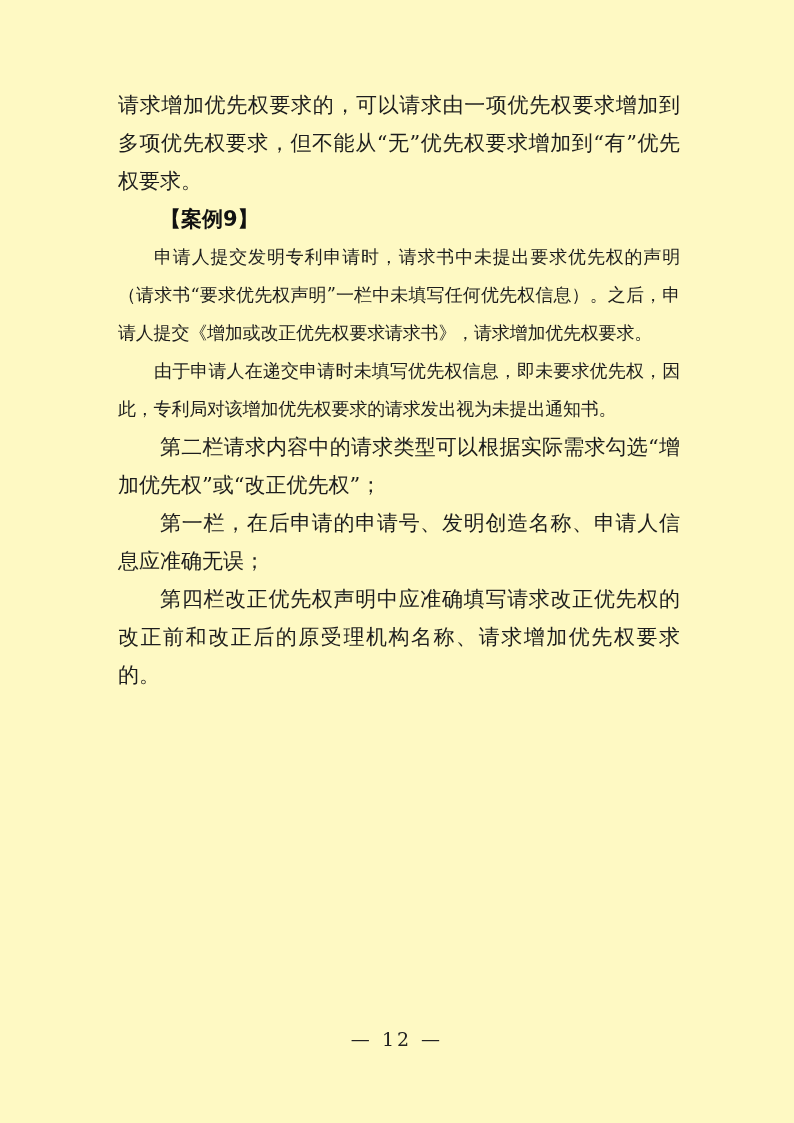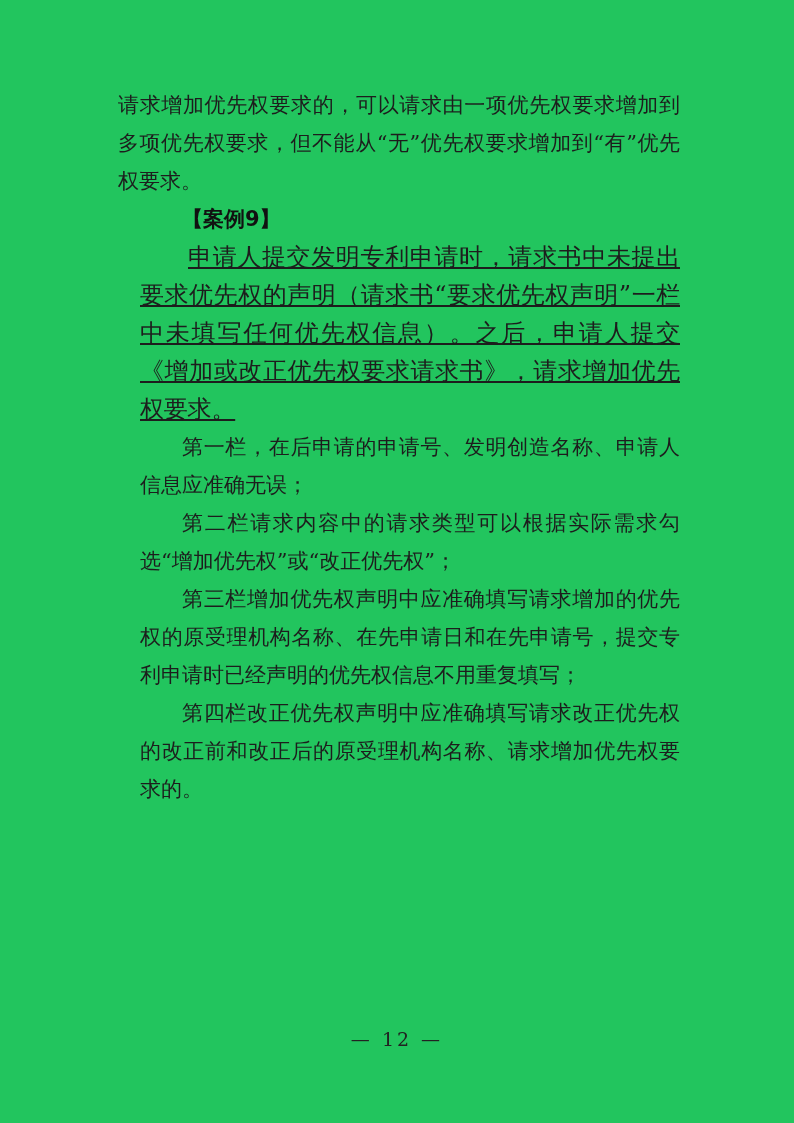--- a/index.html
+++ b/index.html
@@ -4,54 +4,52 @@
 <style>
   html, body {
     margin: 0;
     padding: 0;
     background: #ffffff;
   }
   .page {
     position: relative;
     width: 794px;
     height: 1123px;
-    background: #22c55e;
+    background: #fef9c3;
     font-family: "DejaVu Serif", "Liberation Serif", serif;
     color: #1d1d1d;
     overflow: hidden;
   }
   .content {
     position: absolute;
     left: 118px;
     top: 86px;
     width: 562px;
   }
   .para {
     margin: 0;
     font-size: 21px;
     line-height: 38px;
     text-align: justify;
     text-justify: inter-character;
     word-break: break-all;
   }
   .para.indent {
     text-indent: 2em;
-    margin-left: 22px;
   }
   .para.heading {
     font-weight: bold;
     text-indent: 2em;
     text-align: left;
     font-family: "DejaVu Sans", "Liberation Sans", sans-serif;
     color: #111111;
   }
   .para.compact {
-    font-size: 24px;
+    font-size: 18px;
     letter-spacing: -0.2px;
-    text-decoration: underline;
   }
   .footer {
     position: absolute;
     left: 0;
     right: 0;
     top: 1024px;
     text-align: center;
     font-size: 19px;
     line-height: 30px;
     color: #222222;
@@ -60,19 +58,19 @@
   }
 </style>
 </head>
 <body>
 
 <div class="page">
   <div class="content">
       <p class="para body">请求增加优先权要求的，可以请求由一项优先权要求增加到多项优先权要求，但不能从“无”优先权要求增加到“有”优先权要求。</p>
       <p class="para heading indent">【案例9】</p>
       <p class="para body indent compact">申请人提交发明专利申请时，请求书中未提出要求优先权的声明（请求书“要求优先权声明”一栏中未填写任何优先权信息）。之后，申请人提交《增加或改正优先权要求请求书》，请求增加优先权要求。</p>
+      <p class="para body indent compact">由于申请人在递交申请时未填写优先权信息，即未要求优先权，因此，专利局对该增加优先权要求的请求发出视为未提出通知书。</p>
+      <p class="para body indent">第二栏请求内容中的请求类型可以根据实际需求勾选“增加优先权”或“改正优先权”；</p>
       <p class="para body indent">第一栏，在后申请的申请号、发明创造名称、申请人信息应准确无误；</p>
-      <p class="para body indent">第二栏请求内容中的请求类型可以根据实际需求勾选“增加优先权”或“改正优先权”；</p>
-      <p class="para body indent">第三栏增加优先权声明中应准确填写请求增加的优先权的原受理机构名称、在先申请日和在先申请号，提交专利申请时已经声明的优先权信息不用重复填写；</p>
       <p class="para body indent">第四栏改正优先权声明中应准确填写请求改正优先权的改正前和改正后的原受理机构名称、请求增加优先权要求的。</p>
     </div>
   <div class="footer">— 12 —</div>
 </div>
 
 </body></html>

